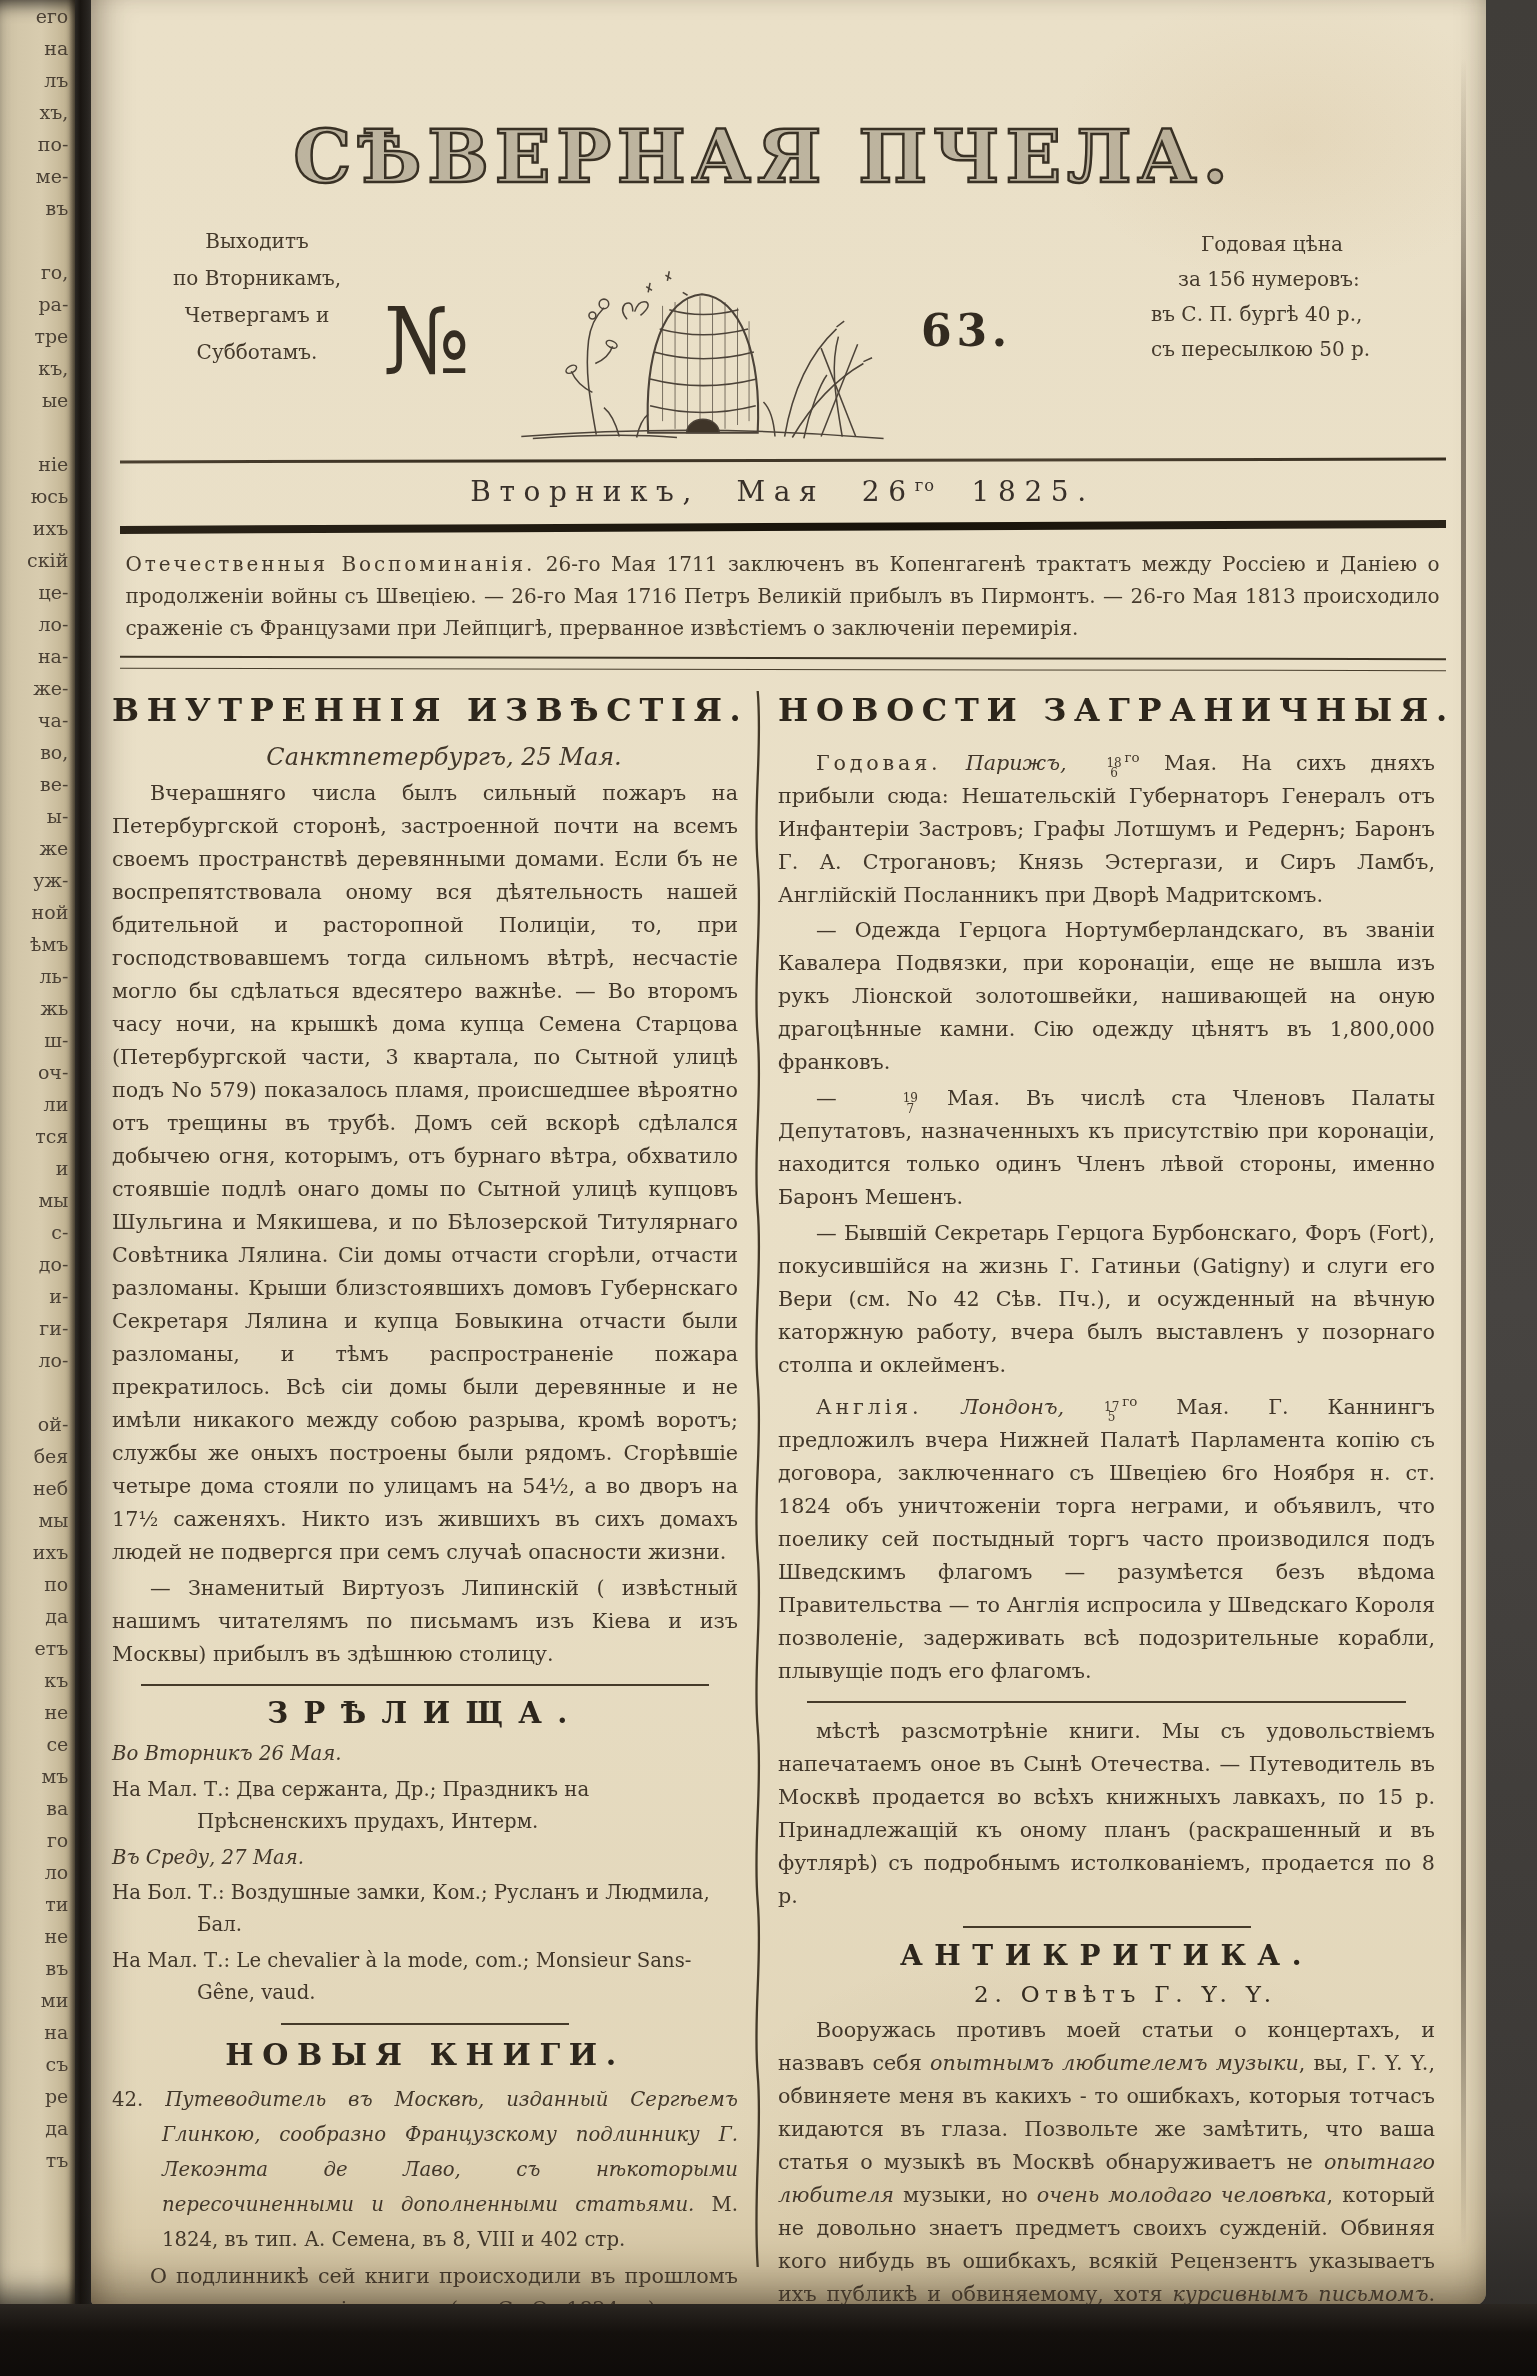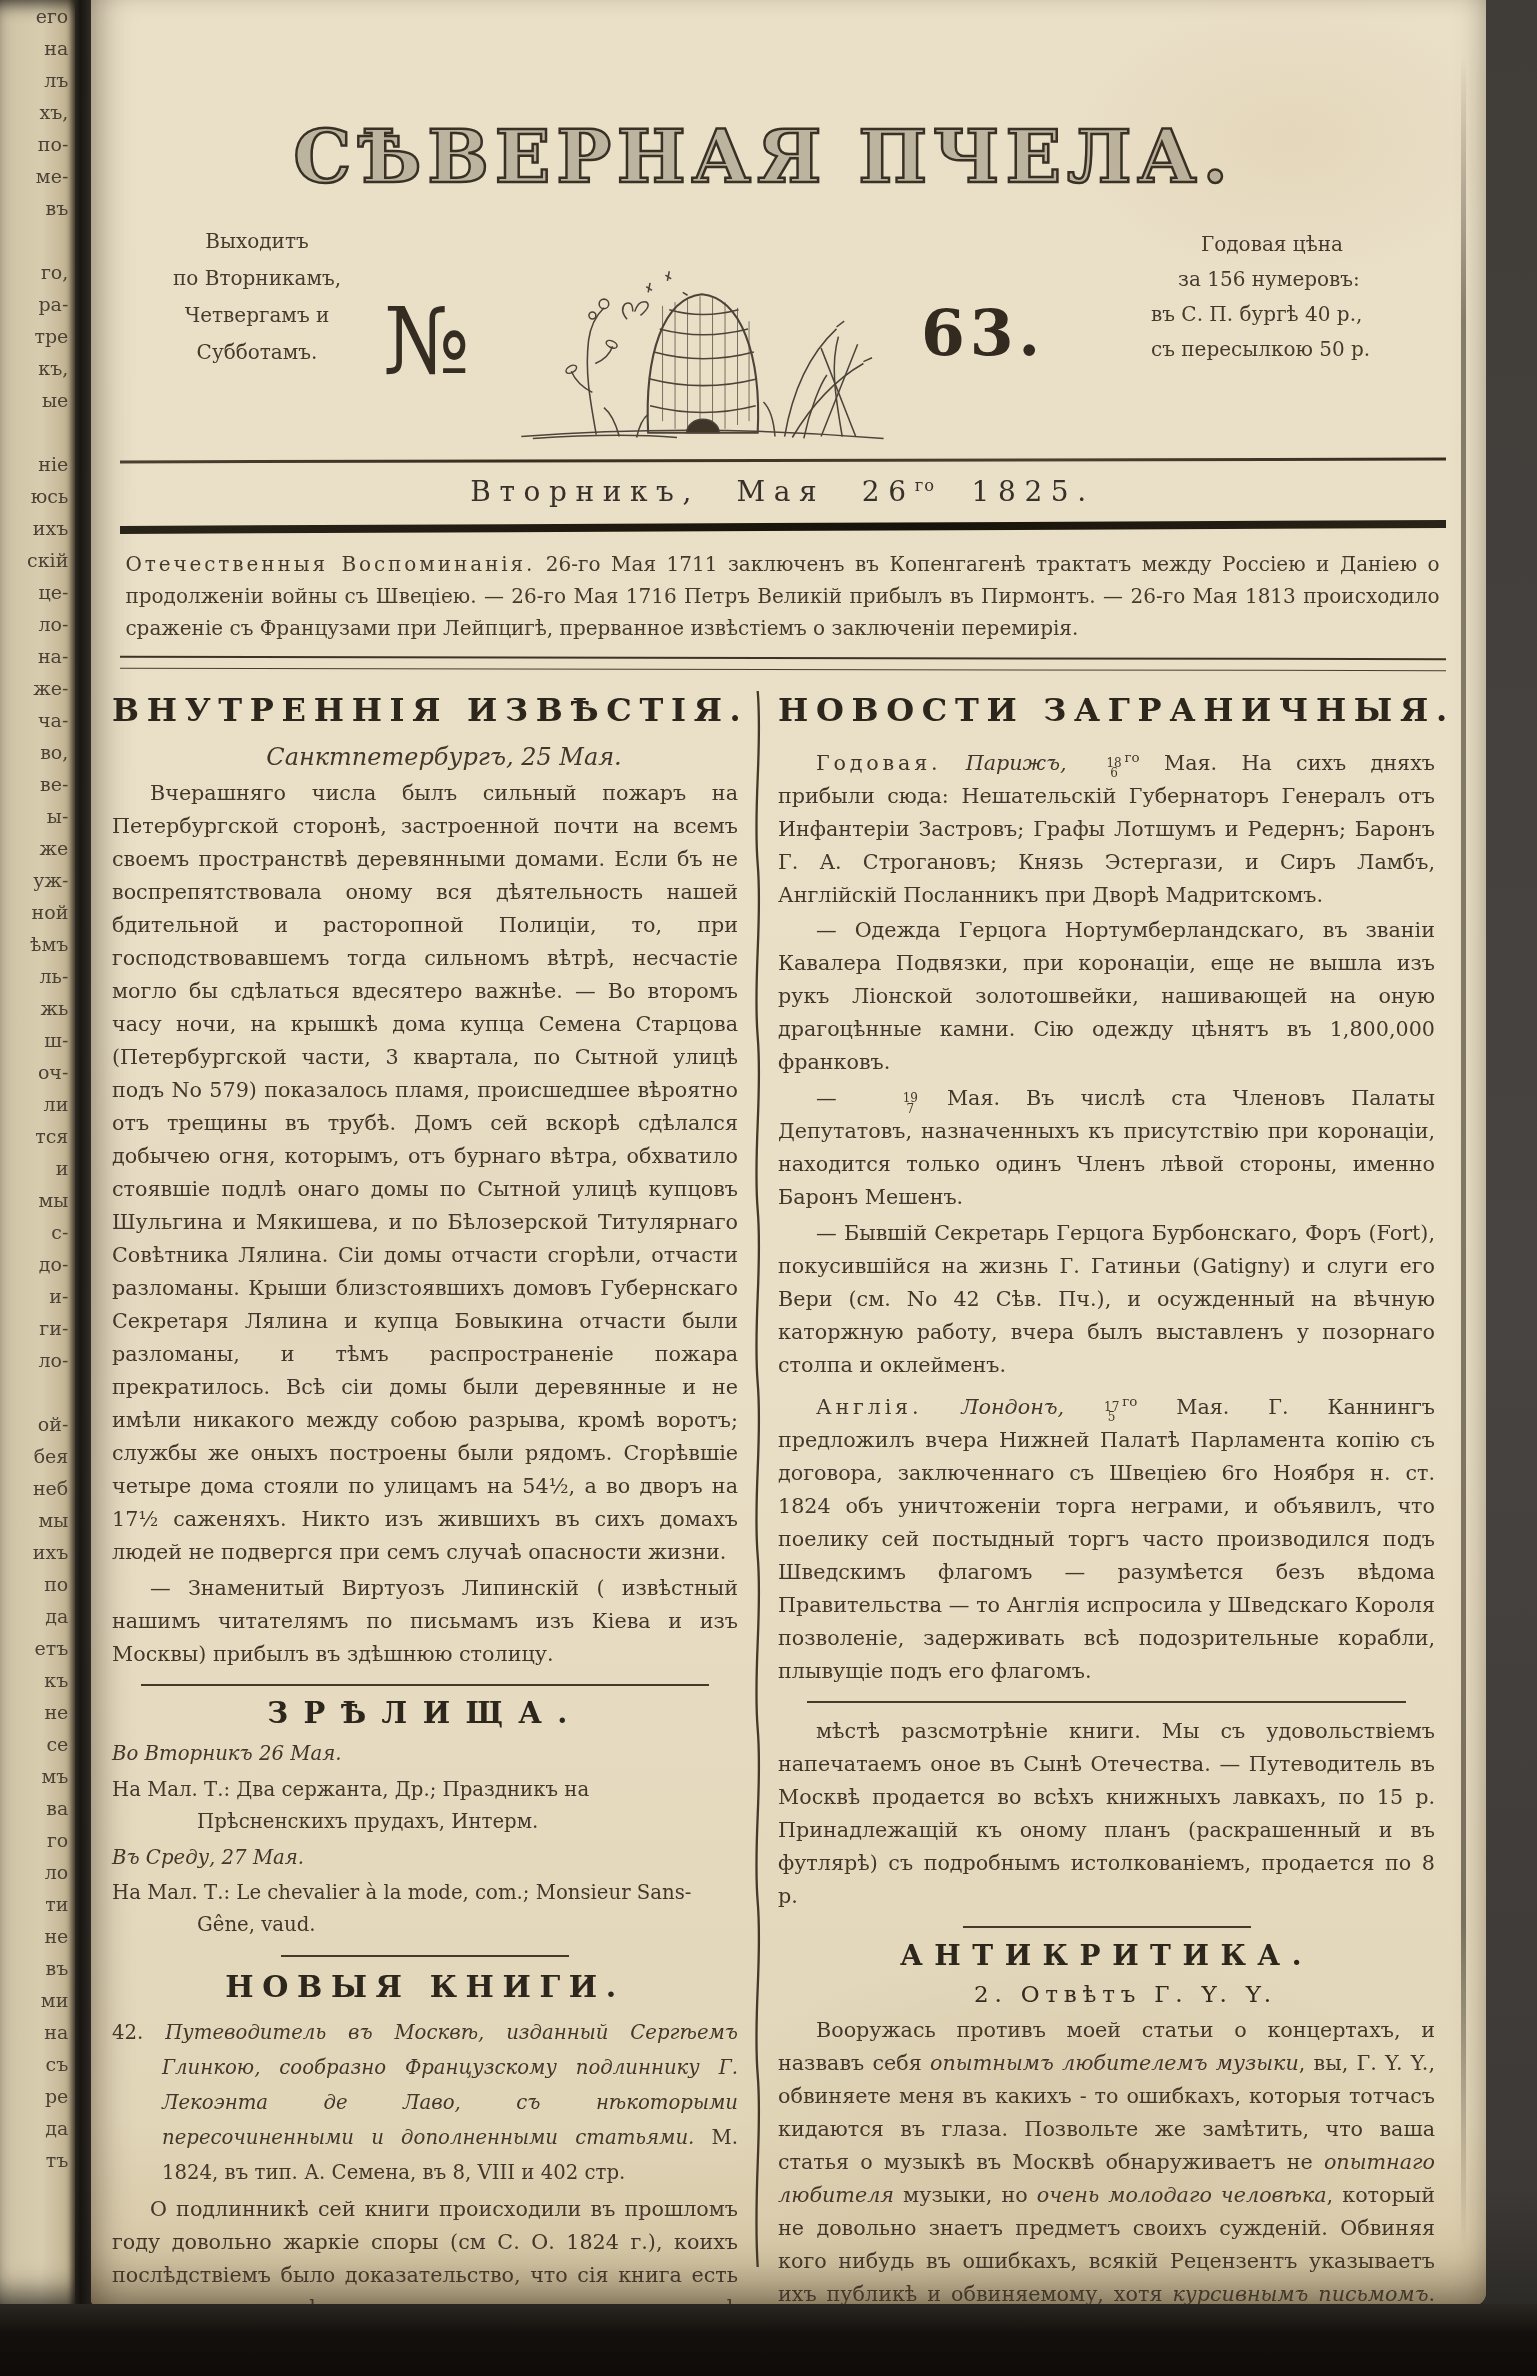--- a/index.html
+++ b/index.html
@@ -53,21 +53,21 @@
   .schedule{
     position:absolute;left:37px;top:223px;width:216px;
     font-size:20px;line-height:37px;color:#453a2c;text-align:center;
   }
   .no-sign{
     position:absolute;left:271px;top:288px;font-size:92px;color:#352d22;
     font-weight:400;
   }
   .vignette{position:absolute;left:392px;top:248px;}
   .issue-num{
-    position:absolute;left:809px;top:296px;font-size:63px;letter-spacing:4.8px;
+    position:absolute;left:809px;top:305px;font-size:44px;letter-spacing:4.8px;
     color:#332b20;font-weight:700;
   }
   .price{
     position:absolute;left:1039px;top:227px;width:288px;
     font-size:20px;line-height:35px;color:#453a2c;
   }
   .price div:nth-child(1){padding-left:50px;}
   .price div:nth-child(2){padding-left:27px;}
   
   .rule{border:0;margin:0 7.7px;}
@@ -276,20 +276,21 @@
         <p>Вчерашняго числа былъ сильный пожаръ на Петербургской сторонѣ, застроенной почти на всемъ своемъ пространствѣ деревянными домами. Если бъ не воспрепятствовала оному вся дѣятельность нашей бдительной и расторопной Полиціи, то, при господствовавшемъ тогда сильномъ вѣтрѣ, несчастіе могло бы сдѣлаться вдесятеро важнѣе. — Во второмъ часу ночи, на крышкѣ дома купца Семена Старцова (Петербургской части, 3 квартала, по Сытной улицѣ подъ No 579) показалось пламя, происшедшее вѣроятно отъ трещины въ трубѣ. Домъ сей вскорѣ сдѣлался добычею огня, которымъ, отъ бурнаго вѣтра, обхватило стоявшіе подлѣ онаго домы по Сытной улицѣ купцовъ Шульгина и Мякишева, и по Бѣлозерской Титулярнаго Совѣтника Лялина. Сіи домы отчасти сгорѣли, отчасти разломаны. Крыши близстоявшихъ домовъ Губернскаго Секретаря Лялина и купца Бовыкина отчасти были разломаны, и тѣмъ распространеніе пожара прекратилось. Всѣ сіи домы были деревянные и не имѣли никакого между собою разрыва, кромѣ воротъ; службы же оныхъ построены были рядомъ. Сгорѣвшіе четыре дома стояли по улицамъ на 54½, а во дворъ на 17½ саженяхъ. Никто изъ жившихъ въ сихъ домахъ людей не подвергся при семъ случаѣ опасности жизни.</p>
         <p>— Знаменитый Виртуозъ Липинскій ( извѣстный нашимъ читателямъ по письмамъ изъ Кіева и изъ Москвы) прибылъ въ здѣшнюю столицу.</p>
 
         <div class="colrule"></div>
 
         <div class="theatre">
           <h3 class="sec2">ЗРѢЛИЩА.</h3>
           <p class="dayhead">Во Вторникъ 26 Мая.</p>
           <p>На Мал. Т.: Два сержанта, Др.; Праздникъ на Прѣсненскихъ прудахъ, Интерм.</p>
           <p class="dayhead">Въ Среду, 27 Мая.</p>
+          <p>На Бол. Т.: Воздушные замки, Ком.; Русланъ и Людмила, Бал.</p>
           <p>На Мал. Т.: Le chevalier à la mode, com.; Monsieur Sans-Gêne, vaud.</p>
         </div>
 
         <div class="colrule short"></div>
 
         <h3 class="sec3">НОВЫЯ КНИГИ.</h3>
         <p class="bookitem"><span>42.</span> <span><span class="it">Путеводитель въ Москвѣ, изданный Сергѣемъ Глинкою, сообразно Французскому подлиннику Г. Лекоэнта де Лаво, съ нѣкоторыми пересочиненными и дополненными статьями.</span><span> М. 1824, въ тип. А. Семена, въ 8, VIII и 402 стр.</span></span></p>
         <p>О подлинникѣ сей книги происходили въ прошломъ году довольно жаркіе споры (см С. О. 1824 г.), коихъ послѣдствіемъ было доказательство, что сія книга есть лучшее изъ всѣхъ изданныхъ о семъ предметѣ сочиненій. Русское изданіе во многихъ частяхъ дополнено и исправлено. Одинъ изъ сотрудниковъ нашихъ обѣщалъ сообщить намъ подробное, составленное на</p>
       </div>
 

